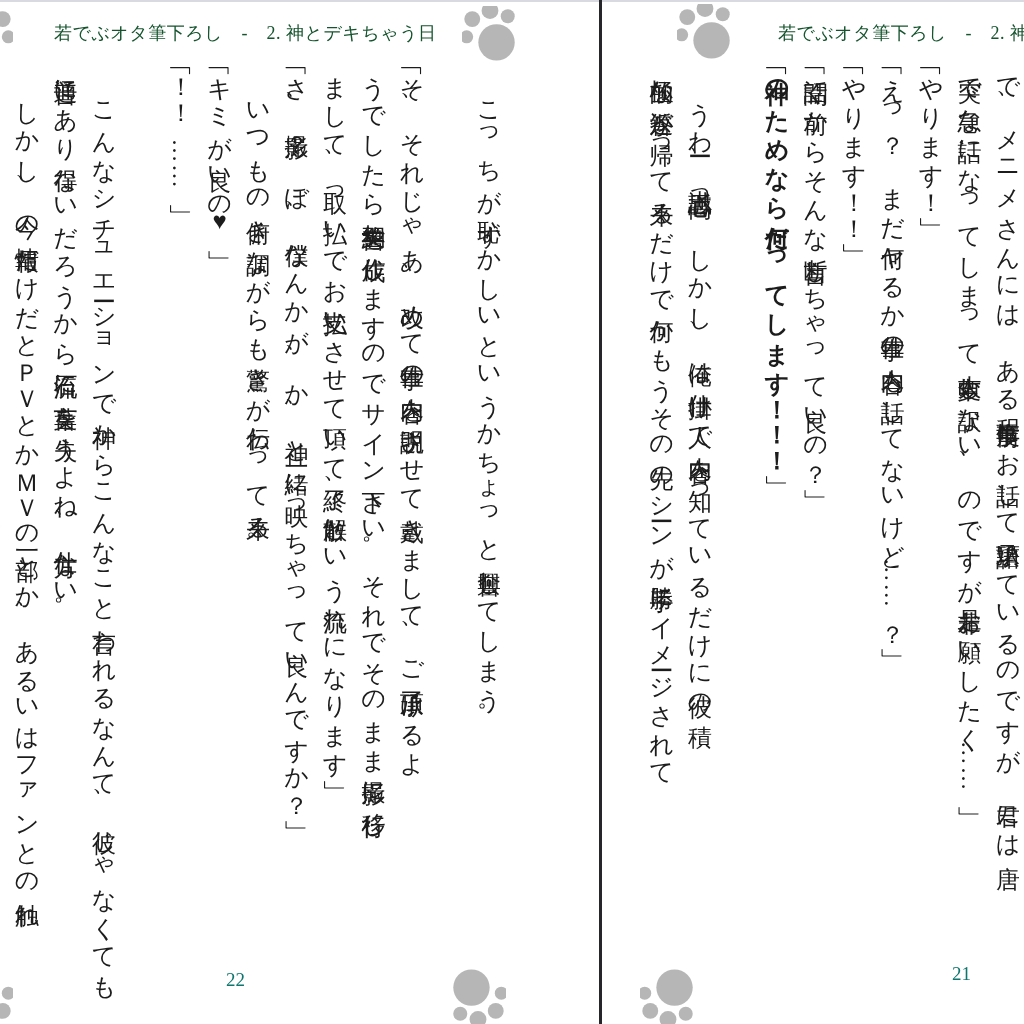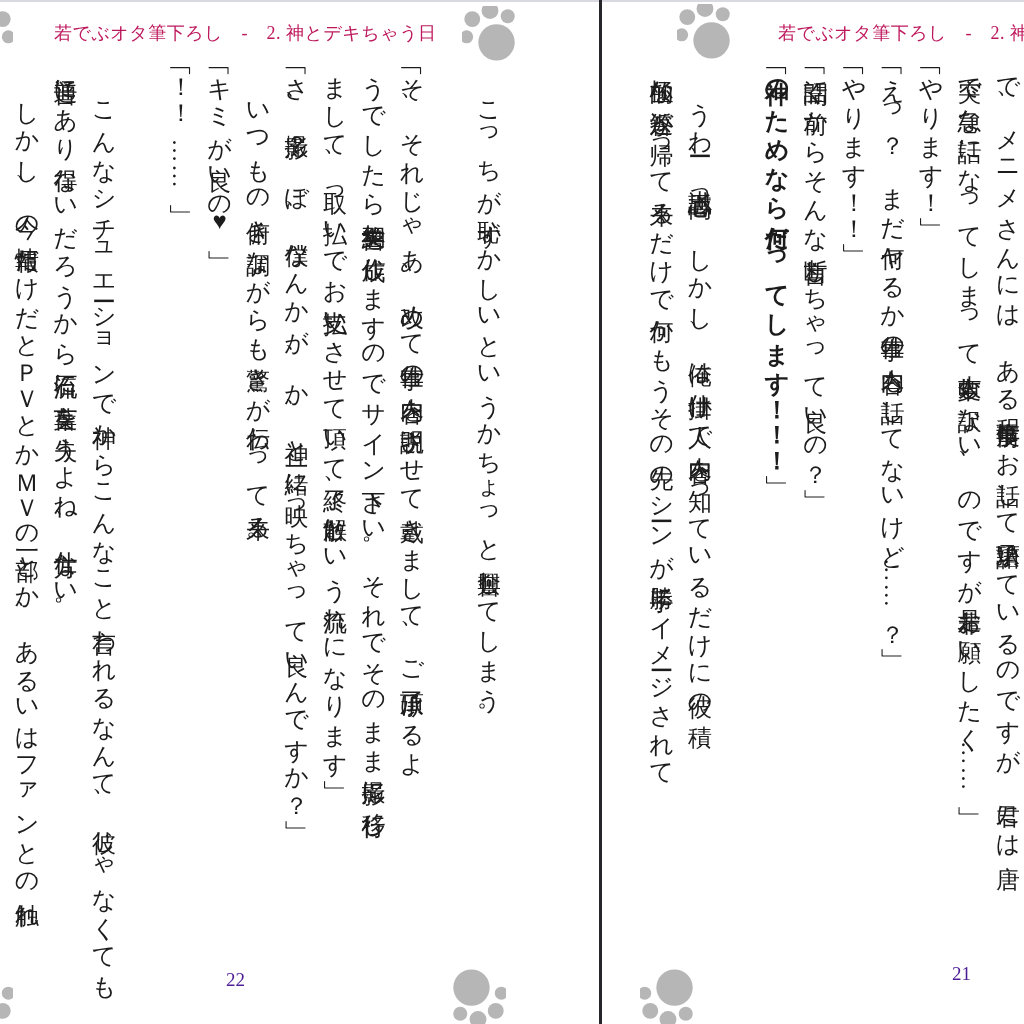--- a/index.html
+++ b/index.html
@@ -9,38 +9,38 @@
     font-family:"Liberation Serif","DejaVu Serif",serif;
     color:#1c1c1c;
   }
   .top-strip{position:absolute;left:0;top:0;width:1024px;height:2px;background:#d9d9e2;}
   .divider{position:absolute;left:599px;top:0;width:3px;height:1024px;background:#26262a;}
   .page{position:absolute;top:0;height:1024px;overflow:hidden;background:transparent;}
   .page-left{left:0;width:599px;}
   .page-right{left:602px;width:422px;}
   .page-header{
     position:absolute;top:21px;font-size:18px;letter-spacing:.5px;
-    white-space:nowrap;color:#be185d;
+    white-space:nowrap;color:#14532d;
   }
   .page-left .page-header{left:54px;}
   .page-right .page-header{left:176px;}
   .vtext{
     position:absolute;top:60px;height:952px;
     writing-mode:vertical-rl;text-orientation:mixed;
     font-size:24px;line-height:38.5px;letter-spacing:1.6px;
     color:#1c1c1c;
   }
   .vtext p{margin:0;padding:0;white-space:nowrap;}
   .vtext-left{left:-31px;width:539px;}
   .vtext-right{left:40px;width:385px;}
   .bold-gothic{
     font-family:"Liberation Sans","DejaVu Sans",sans-serif;
     font-weight:700;
   }
-  .page-number{position:absolute;font-size:19px;color:#4c1d95;}
+  .page-number{position:absolute;font-size:19px;color:#0f766e;}
   .page-left .page-number{left:226px;top:969px;}
   .page-right .page-number{left:350px;top:963px;text-align:center;}
   .paw{position:absolute;width:56px;height:56px;}
   .paw circle{fill:#b6b6b6;}
   .flip-x{transform:scaleX(-1);}
   .flip-y{transform:scaleY(-1);}
   .rot180{transform:rotate(180deg);}
   .flip-xy{transform:scale(-1,-1);}
 </style>
 </head>

